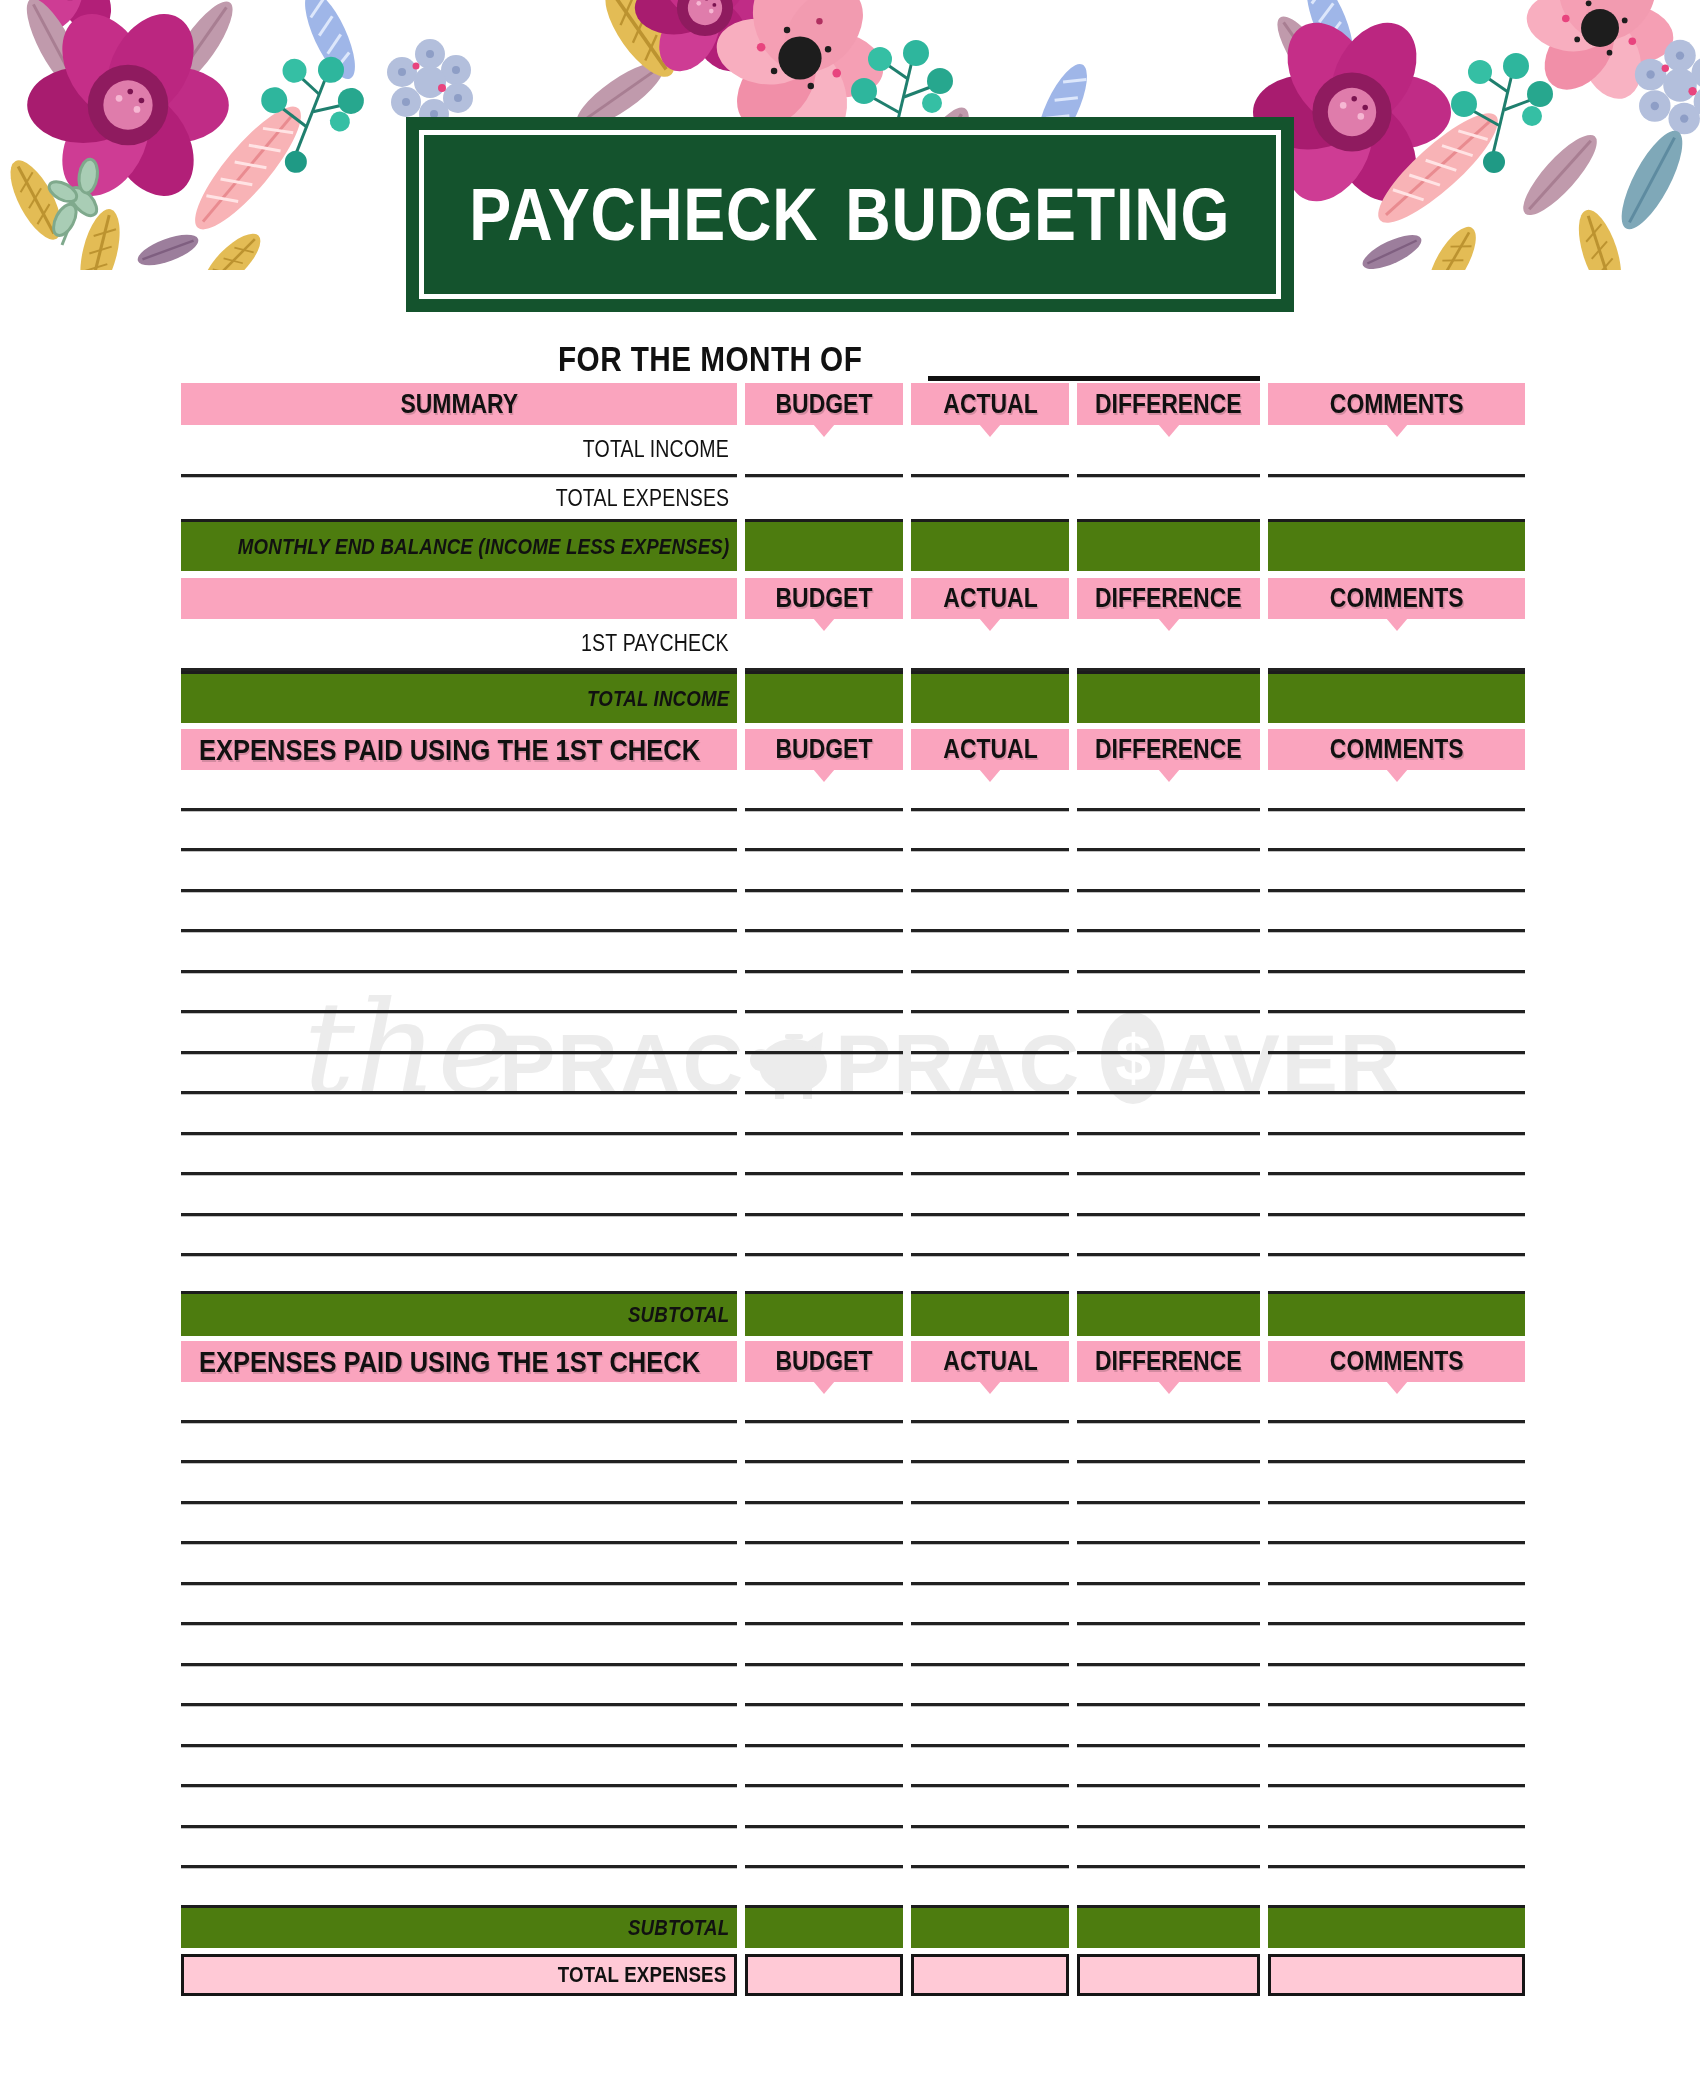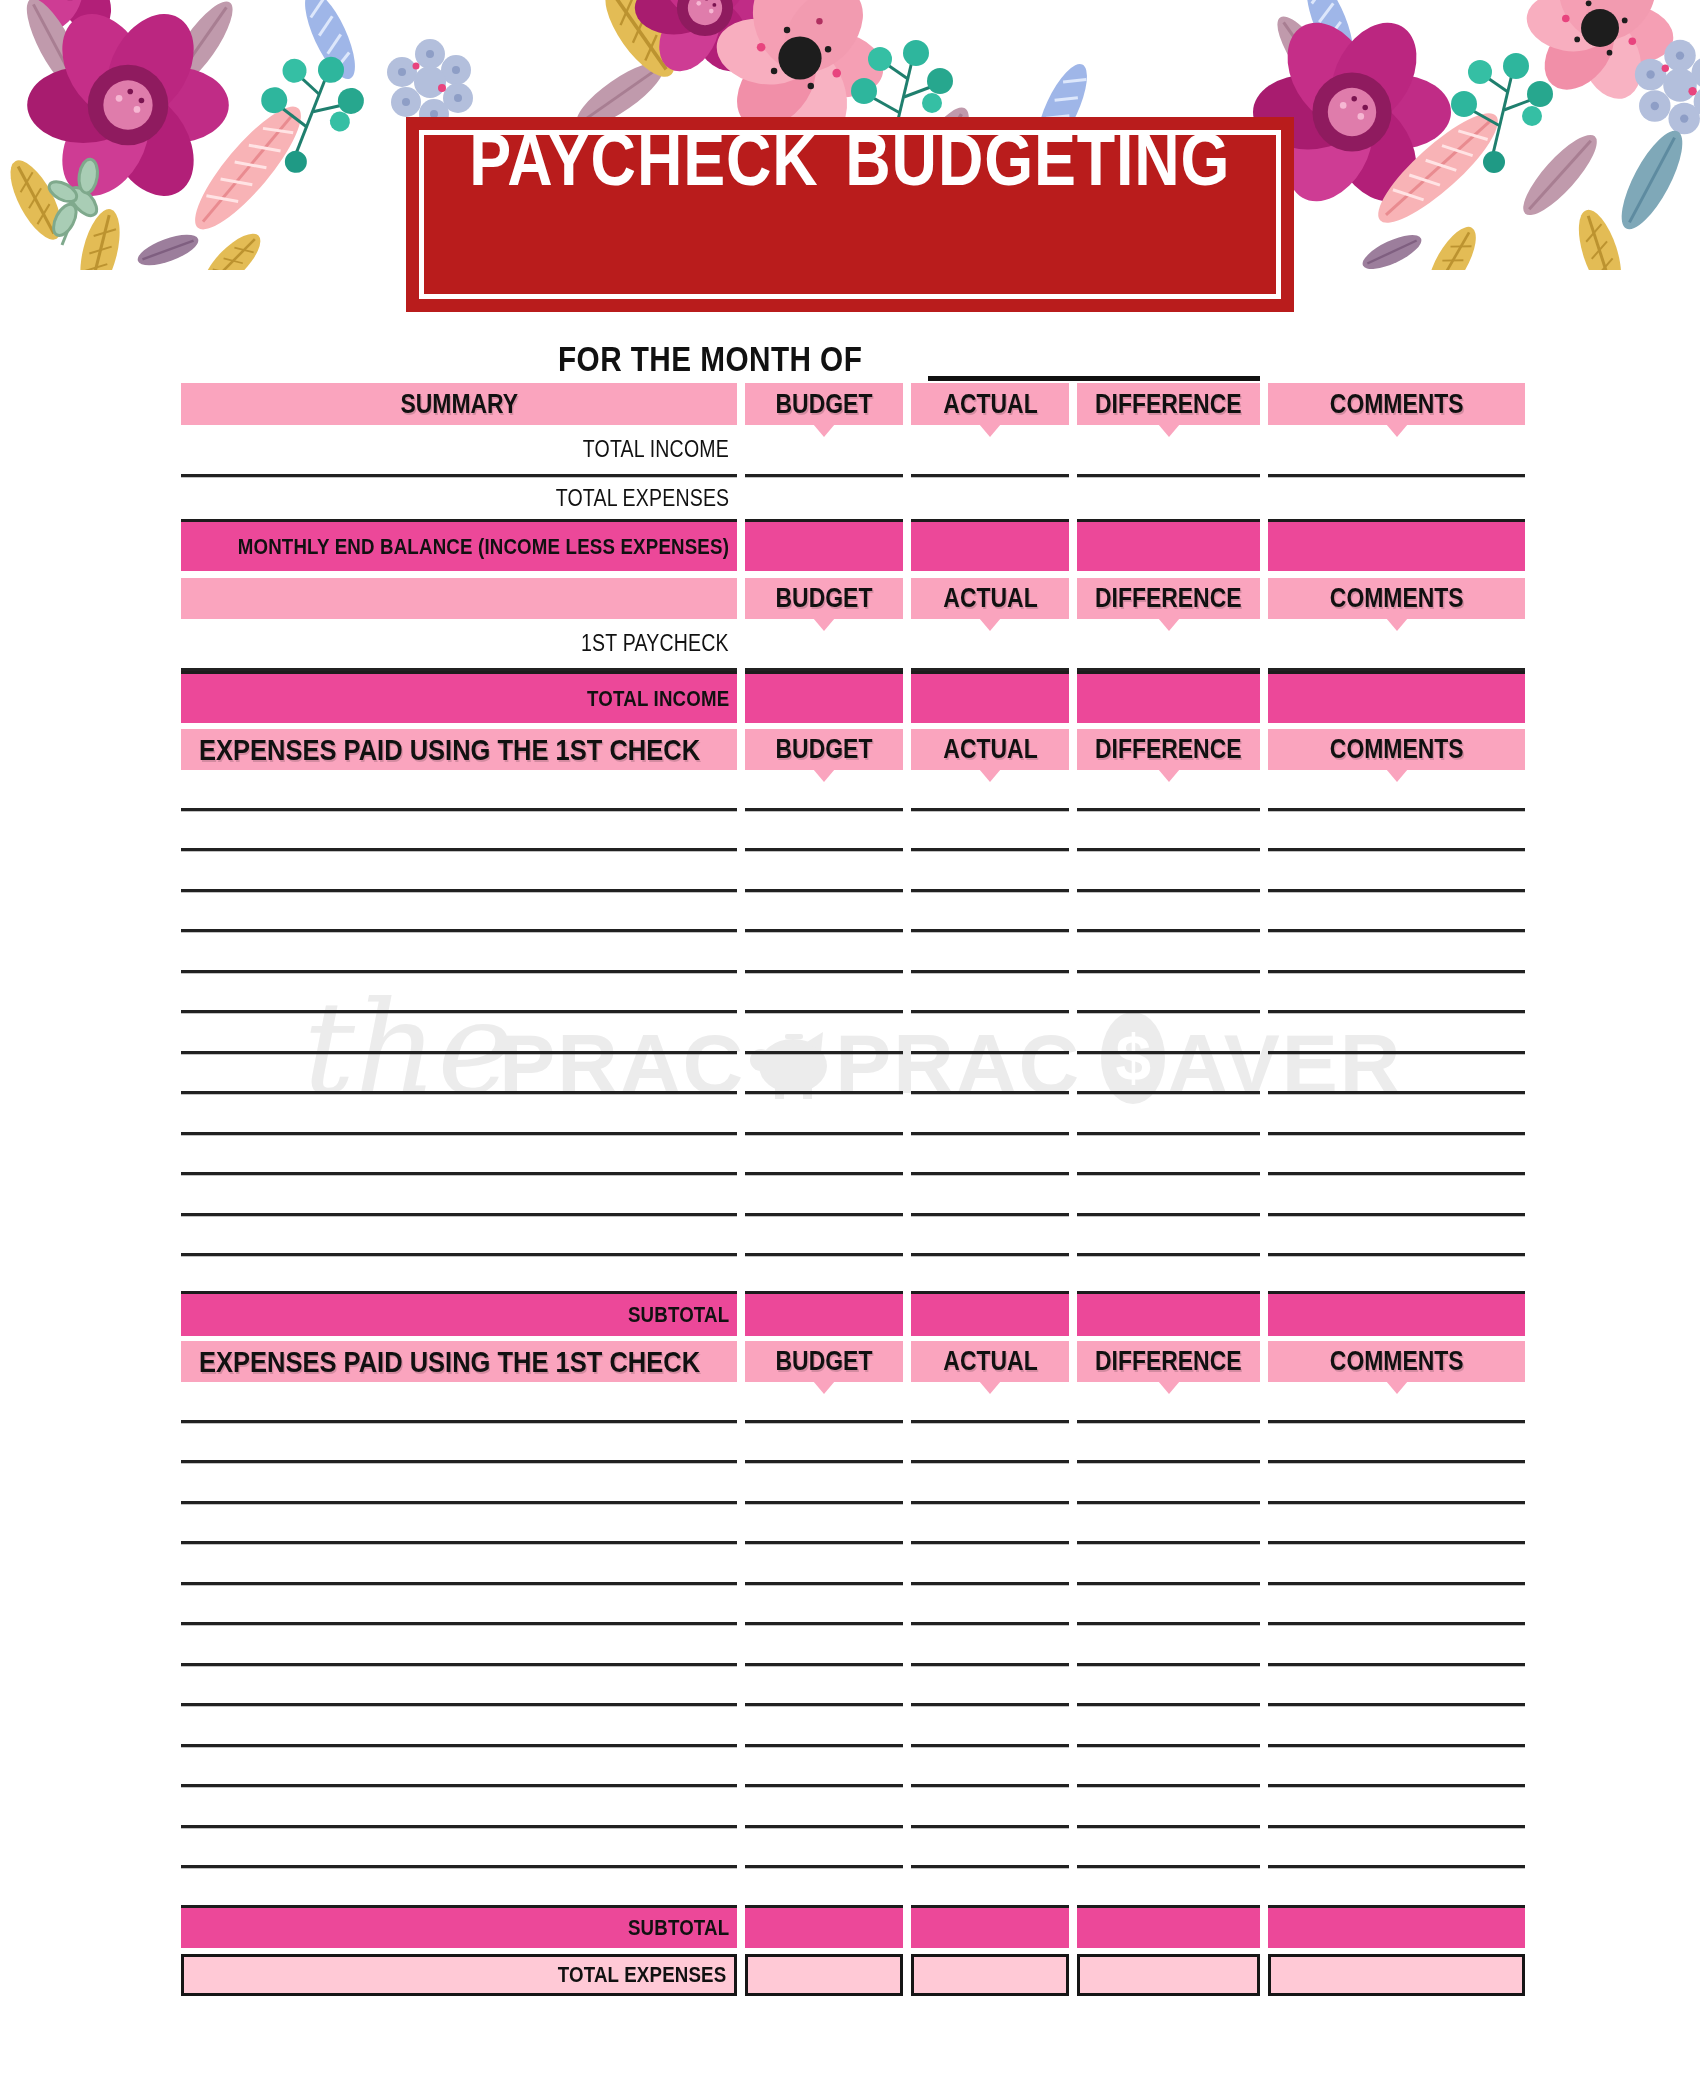--- a/index.html
+++ b/index.html
@@ -4,21 +4,21 @@
 <style>
   html,body{margin:0;padding:0;background:#fff;}
   .page{position:relative;width:1700px;height:2100px;background:#fff;overflow:hidden;
         font-family:"Liberation Sans", sans-serif;color:#111;}
 
   
   .floral{position:absolute;left:0;top:0;width:1700px;height:270px;display:block;}
 
   
   .title-box{position:absolute;left:406px;top:117px;width:888px;height:195px;
-             background:#b91c1c;display:flex;align-items:flex-start;justify-content:center;z-index:3;}
+             background:#14532d;display:flex;align-items:center;justify-content:center;z-index:3;}
   .title-inner{position:absolute;left:13px;top:13px;right:13px;bottom:13px;border:5px solid #fff;}
   .title-text{position:relative;color:#fff;font-size:74px;font-weight:700;letter-spacing:1px;
               word-spacing:10px;white-space:nowrap;}
 
   
   .cond-c{display:inline-block;transform:scaleX(.85);transform-origin:50% 50%;white-space:nowrap;}
   .cond-l{display:inline-block;transform:scaleX(.85);transform-origin:0 50%;white-space:nowrap;}
   .cond-r{display:inline-block;transform:scaleX(.85);transform-origin:100% 50%;white-space:nowrap;}
 
   
@@ -52,21 +52,21 @@
   .hc.title-left{justify-content:flex-start;padding-left:18px;font-size:30px;}
   .tail{position:absolute;left:50%;bottom:-12px;transform:translateX(-50%);width:0;height:0;
         border-left:11px solid transparent;border-right:11px solid transparent;
         border-top:13px solid #FAA4BE;z-index:2;}
 
   
   .lbl{justify-content:flex-end;padding-right:8px;font-size:23px;font-weight:400;letter-spacing:.2px;}
   .lined > .cell{border-bottom:3px solid #212121;box-shadow:0 1px 0 rgba(80,80,80,.35);}
 
   
-  .pinkrow > .cell{background:#ec4899;border-top:3px solid #1c1c1c;}
+  .pinkrow > .cell{background:#4d7c0f;border-top:3px solid #1c1c1c;font-style:italic;}
   .pinkrow .lbl{font-weight:700;font-size:22px;}
 
   
   .blank{height:40.5px;}
   .blank > .cell{border-bottom:3px solid #212121;box-shadow:0 1px 0 rgba(80,80,80,.35);}
 
   
   .totalsrow > .cell{background:#FFC9D6;border:3px solid #161616;}
   .totalsrow .lbl{font-weight:700;font-size:22px;}
 </style>

